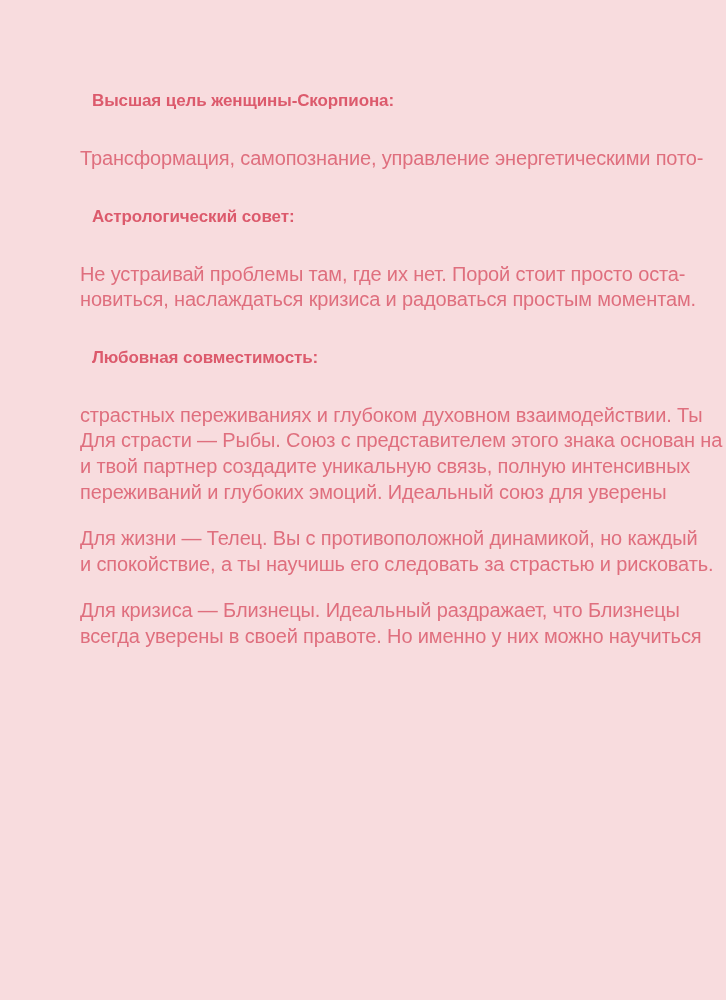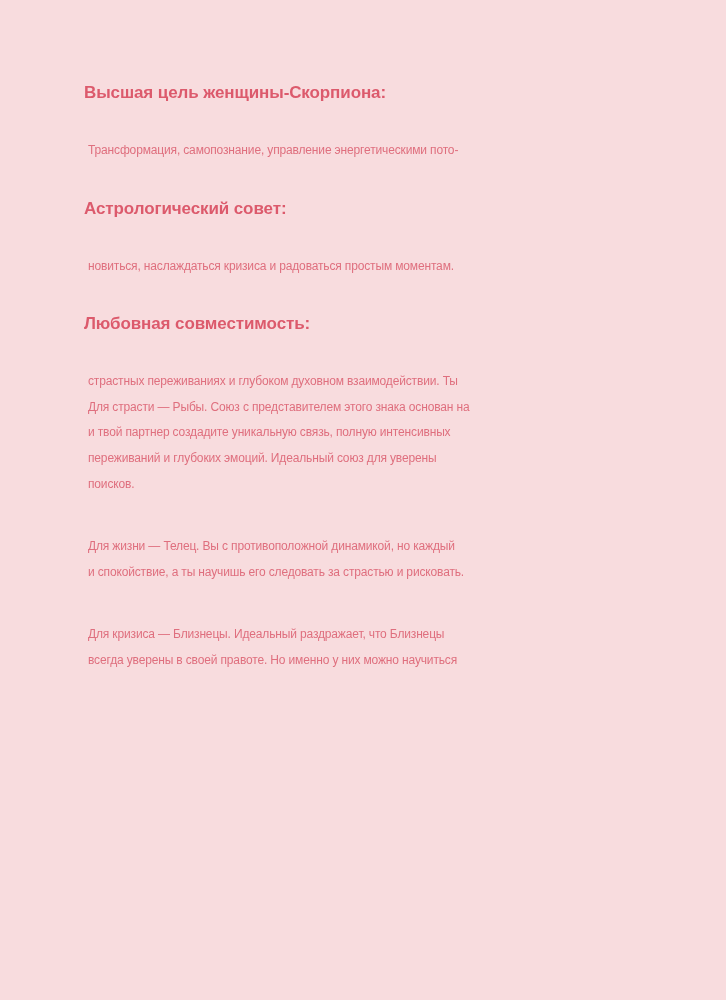--- a/index.html
+++ b/index.html
@@ -18,29 +18,29 @@
       left: 76px;
       top: 72px;
       width: 606px;
     }
     .heading {
       font-family: "Liberation Sans", "DejaVu Sans", sans-serif;
       font-weight: bold;
       font-size: 17px;
       line-height: 26px;
       color: #dc5a6c;
-      margin: 8px;
+      margin: 16px;
       letter-spacing: -0.1px;
     }
     .para {
       font-family: "Liberation Sans", "DejaVu Sans", sans-serif;
-      font-size: 12px;
+      font-size: 20px;
       line-height: 25.6px;
       color: #df6f7e;
-      margin: 12px;
+      margin: 4px;
       letter-spacing: -0.15px;
     }
     .line {
       display: block;
       white-space: nowrap;
     }
     .gap-after-heading { height: 12px; }
     .gap-after-para { height: 12px; }
     .gap-between-paras { height: 13px; }
   </style>
@@ -56,36 +56,36 @@
       <span class="line">Трансформация, самопознание, управление энергетическими пото-</span>
     </p>
   </section>
 
   <div class="gap-after-para"></div>
 
   <section>
     <h2 class="heading">Астрологический совет:</h2>
     <div class="gap-after-heading"></div>
     <p class="para">
+      <span class="line">Не устраивай проблемы там, где их нет. Порой стоит просто оста-</span>
       <span class="line">новиться, наслаждаться кризиса и радоваться простым моментам.</span>
     </p>
   </section>
 
   <div class="gap-after-para"></div>
 
   <section>
     <h2 class="heading">Любовная совместимость:</h2>
     <div class="gap-after-heading"></div>
 
     <p class="para">
       <span class="line">страстных переживаниях и глубоком духовном взаимодействии. Ты</span>
       <span class="line">Для страсти — Рыбы. Союз с представителем этого знака основан на</span>
       <span class="line">и твой партнер создадите уникальную связь, полную интенсивных</span>
       <span class="line">переживаний и глубоких эмоций. Идеальный союз для уверены</span>
-      <span class="line">поисков.</span>
     </p>
 
     <div class="gap-between-paras"></div>
 
     <p class="para">
       <span class="line">Для жизни — Телец. Вы с противоположной динамикой, но каждый</span>
       <span class="line">и спокойствие, а ты научишь его следовать за страстью и рисковать.</span>
     </p>
 
     <div class="gap-between-paras"></div>

